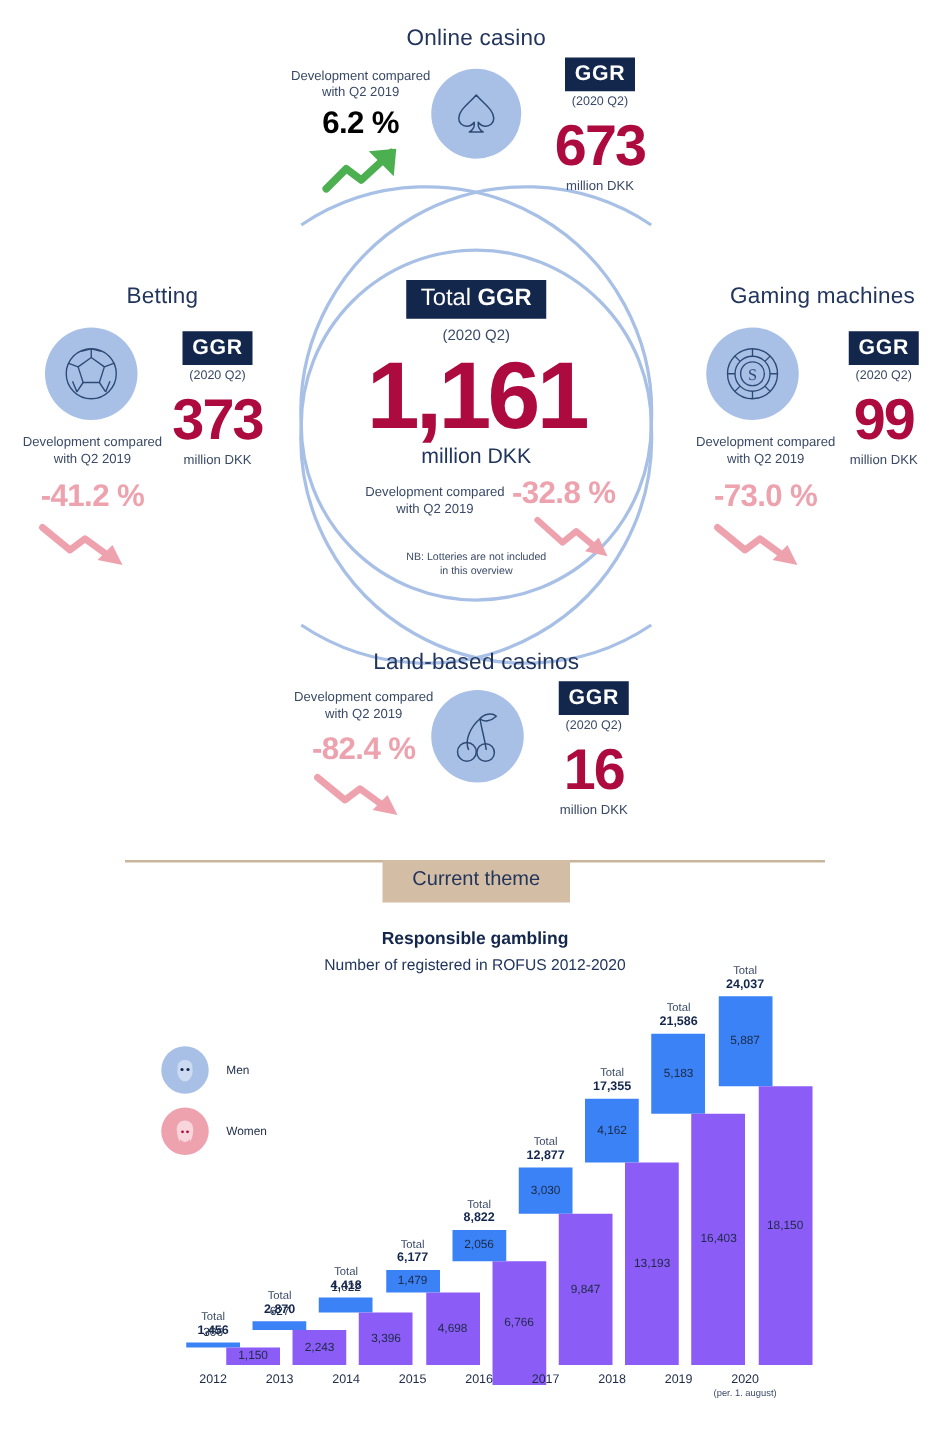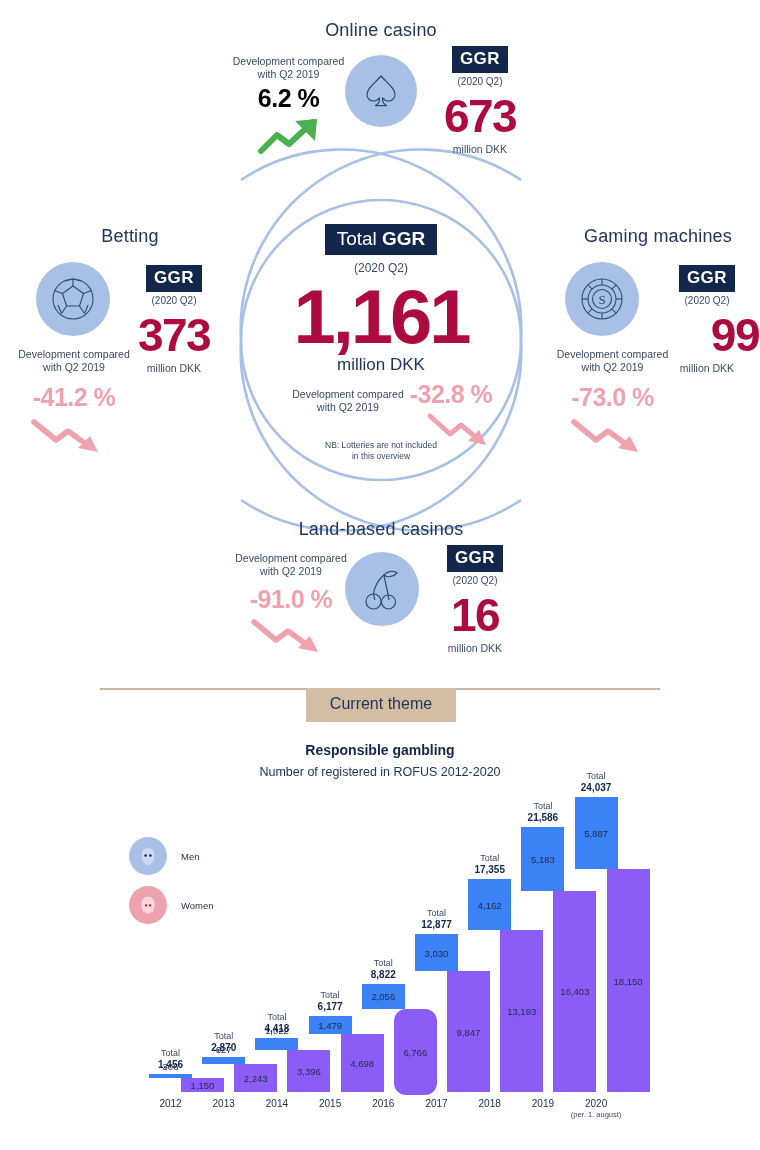--- a/index.html
+++ b/index.html
@@ -218,21 +218,21 @@
   </div>
   <div class="abs pct down" style="left:540px;top:383px;width:145px;text-align:center;">-73.0 %</div>
   <svg class="abs" style="left:568px;top:414px;" width="80" height="44" viewBox="0 0 80 44">
     <path d="M6 8 L28 26 L40 17 L62 33" fill="none" stroke="#eda2ae" stroke-width="5.5" stroke-linecap="round" stroke-linejoin="round"></path>
     <path d="M70 38 L50 34 L62 22 Z" fill="#eda2ae"></path>
   </svg>
 
   <div class="abs" style="left:655px;top:265px;width:104px;text-align:center;">
     <div class="ggr-badge">GGR</div>
     <div class="ggr-sub">(2020 Q2)</div>
-    <div class="big-num" style="margin-top:6px;text-align:right;">99</div>
+    <div class="big-num" style="margin-top:6px;">99</div>
     <div class="unit">million DKK</div>
   </div>
 
   <div class="abs" style="left:231px;top:224px;width:300px;text-align:center;">
     <div class="center-badge">
       <span class="light">Total </span><b>GGR</b>
     </div>
     <div class="center-sub">(2020 Q2)</div>
     <div class="center-num" style="margin-top:6px;">1,161</div>
     <div class="center-unit">million DKK</div>
@@ -266,21 +266,21 @@
           <circle cx="31.5" cy="38" r="7"></circle>
         </g>
       </svg>
     </div>
   </div>
 
   <div class="abs dev-label" style="left:216px;top:552px;width:150px;">
     <span>Development compared</span><br>
     <span>with Q2 2019</span>
   </div>
-  <div class="abs pct down" style="left:216px;top:585px;width:150px;text-align:center;">-91.0 %</div>
+  <div class="abs pct down" style="left:216px;top:585px;width:150px;text-align:center;">-82.4 %</div>
   <svg class="abs" style="left:248px;top:614px;" width="80" height="44" viewBox="0 0 80 44">
     <path d="M6 8 L28 26 L40 17 L62 33" fill="none" stroke="#eda2ae" stroke-width="5.5" stroke-linecap="round" stroke-linejoin="round"></path>
     <path d="M70 38 L50 34 L62 22 Z" fill="#eda2ae"></path>
   </svg>
 
   <div class="abs" style="left:420px;top:545px;width:110px;text-align:center;">
     <div class="ggr-badge">GGR</div>
     <div class="ggr-sub">(2020 Q2)</div>
     <div class="big-num" style="margin-top:6px;">16</div>
     <div class="unit">million DKK</div>
@@ -358,21 +358,21 @@
         <div class="seg-men" style="height: 57.6574px;">
           <div class="seg-val inside">4,698</div>
         </div>
         <div class="bar-xlabel" style="top: 81.8088px;">2015</div>
       </div>
       <div class="bar-group" style="left: 361.8px; width: 43px; bottom: 58px; height: 108.27px;">
         <div class="bar-total" style="bottom: 112.27px;"><span>Total</span><b>8,822</b></div>
         <div class="seg-women" style="height: 25.2328px;">
           <div class="seg-val inside">2,056</div>
         </div>
-        <div class="seg-men" style="height: 86px; border-radius: 12px;">
+        <div class="seg-men" style="height: 99px;">
           <div class="seg-val inside">6,766</div>
         </div>
         <div class="bar-xlabel" style="top: 114.27px;">2016</div>
       </div>
       <div class="bar-group" style="left: 415px; width: 43px; bottom: 58px; height: 158.036px;">
         <div class="bar-total" style="bottom: 162.036px;"><span>Total</span><b>12,877</b></div>
         <div class="seg-women" style="height: 37.1864px;">
           <div class="seg-val inside">3,030</div>
         </div>
         <div class="seg-men" style="height: 120.85px;">

